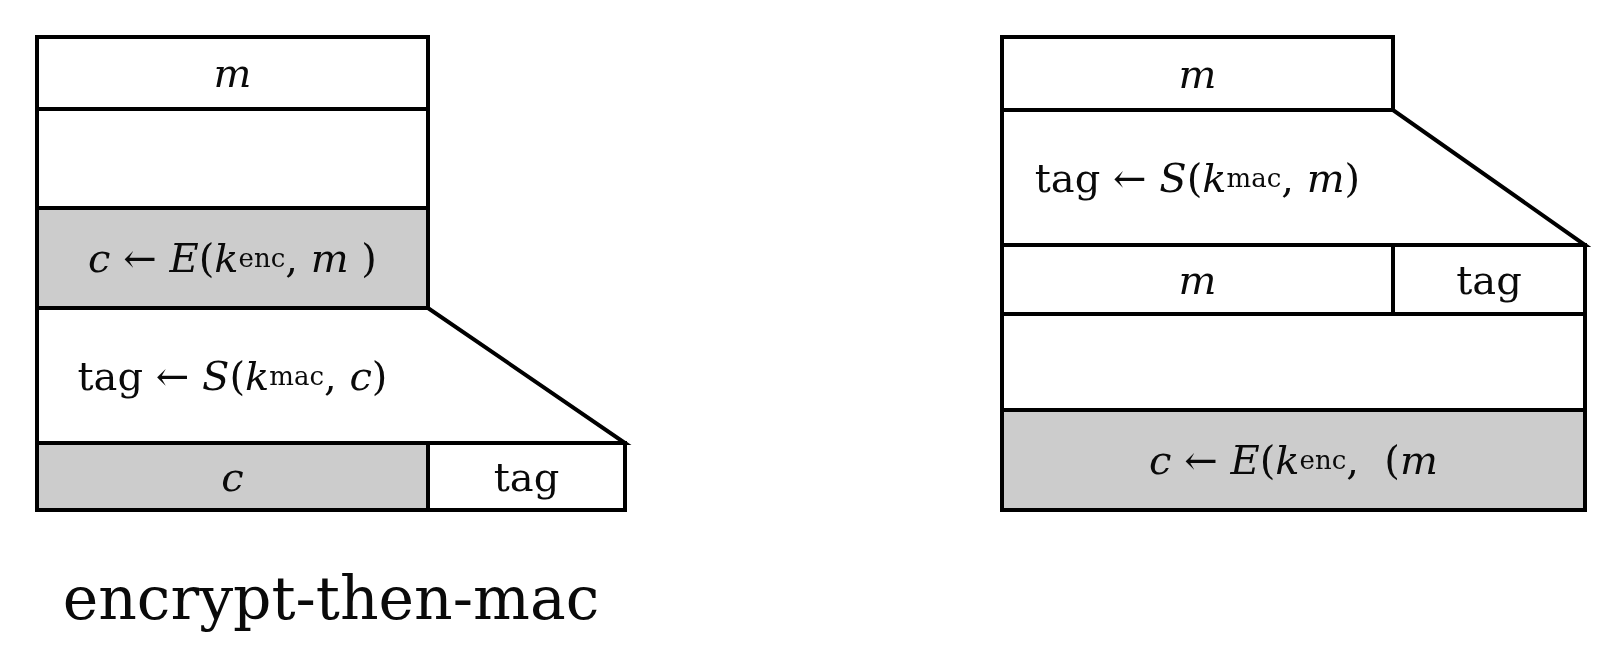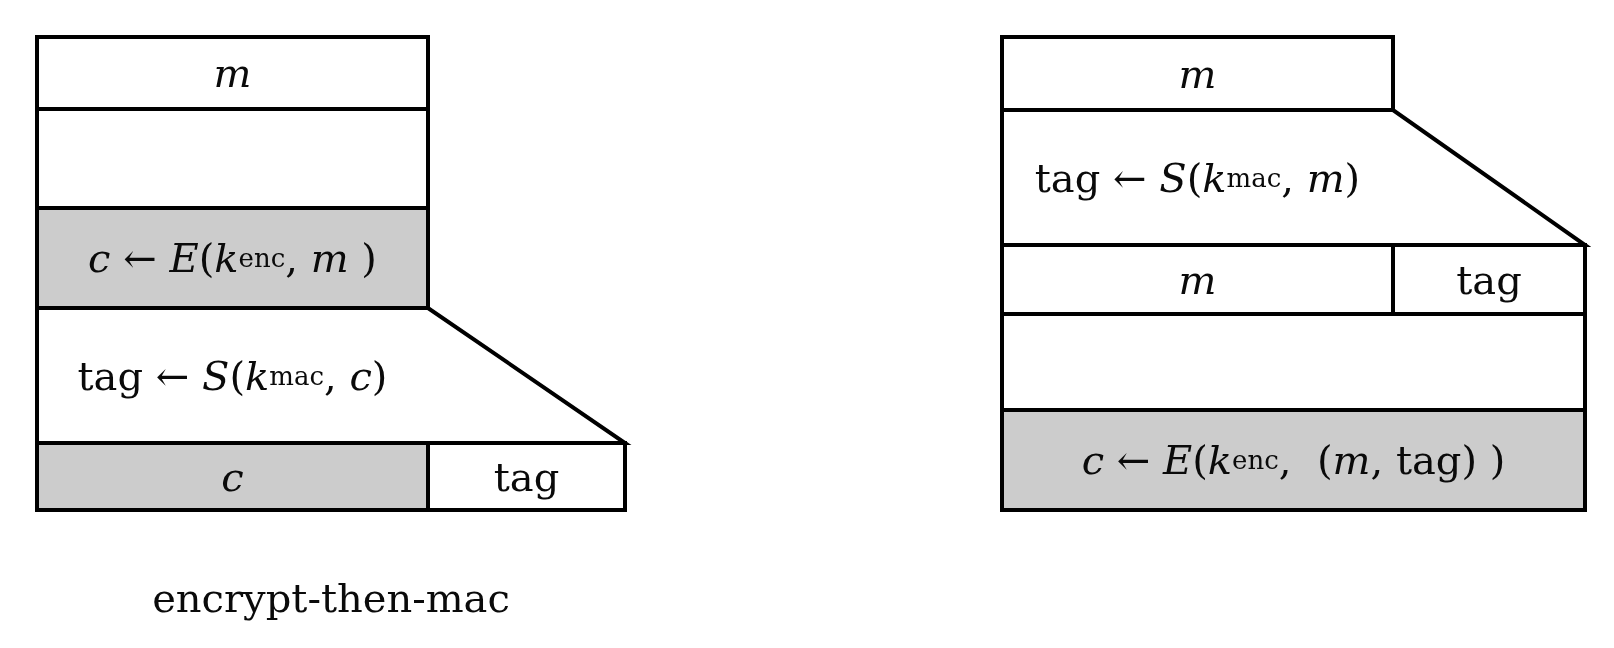--- a/index.html
+++ b/index.html
@@ -18,21 +18,21 @@
     position: absolute;
     display: flex;
     align-items: center;
     justify-content: center;
     white-space: pre;
     pointer-events: none;
   }
   .math { font-size: 40px; line-height: 1; }
   .math sub { font-size: 26px; line-height: 0; vertical-align: -0.22em; }
   .it { font-style: italic; }
-  .caption { font-size: 40px; line-height: 1; }
+  .caption { font-size: 60px; line-height: 1; }
 </style>
 </head>
 <body>
 
 <div class="stage">
 
   <svg width="1614" height="648" viewBox="0 0 1614 648">
 
     <polygon class="shape" points="37,308 428,308 625,443 37,443" fill="#ffffff"></polygon>
     <rect class="shape" x="37" y="109" width="391" height="99" fill="#ffffff"></rect>
@@ -74,16 +74,16 @@
   <div class="label math" style="left:1002px; top:110px; width:391px; height:135px;"><span>tag ← </span><span class="it">S</span><span>(</span><span class="it">k</span><sub>mac</sub><span>, </span><span class="it">m</span><span>)</span></div>
 
   <div class="label math" style="left:1002px; top:245px; width:391px; height:69px;">
     <span class="it">m</span>
   </div>
 
   <div class="label math" style="left:1393px; top:245px; width:192px; height:69px;">
     <span>tag</span>
   </div>
 
-  <div class="label math" style="left:1002px; top:410px; width:583px; height:100px;"><span class="it">c</span><span> ← </span><span class="it">E</span><span>(</span><span class="it">k</span><sub>enc</sub><span>,&nbsp; (</span><span class="it">m</span><span>, tag)&nbsp;)</span></div>
+  <div class="label math" style="left:1002px; top:410px; width:583px; height:100px;"><span class="it">c</span><span> ← </span><span class="it">E</span><span>(</span><span class="it">k</span><sub>enc</sub><span>,&nbsp; (</span><span class="it">m</span></div>
 
 
 </div>
 
 </body></html>

